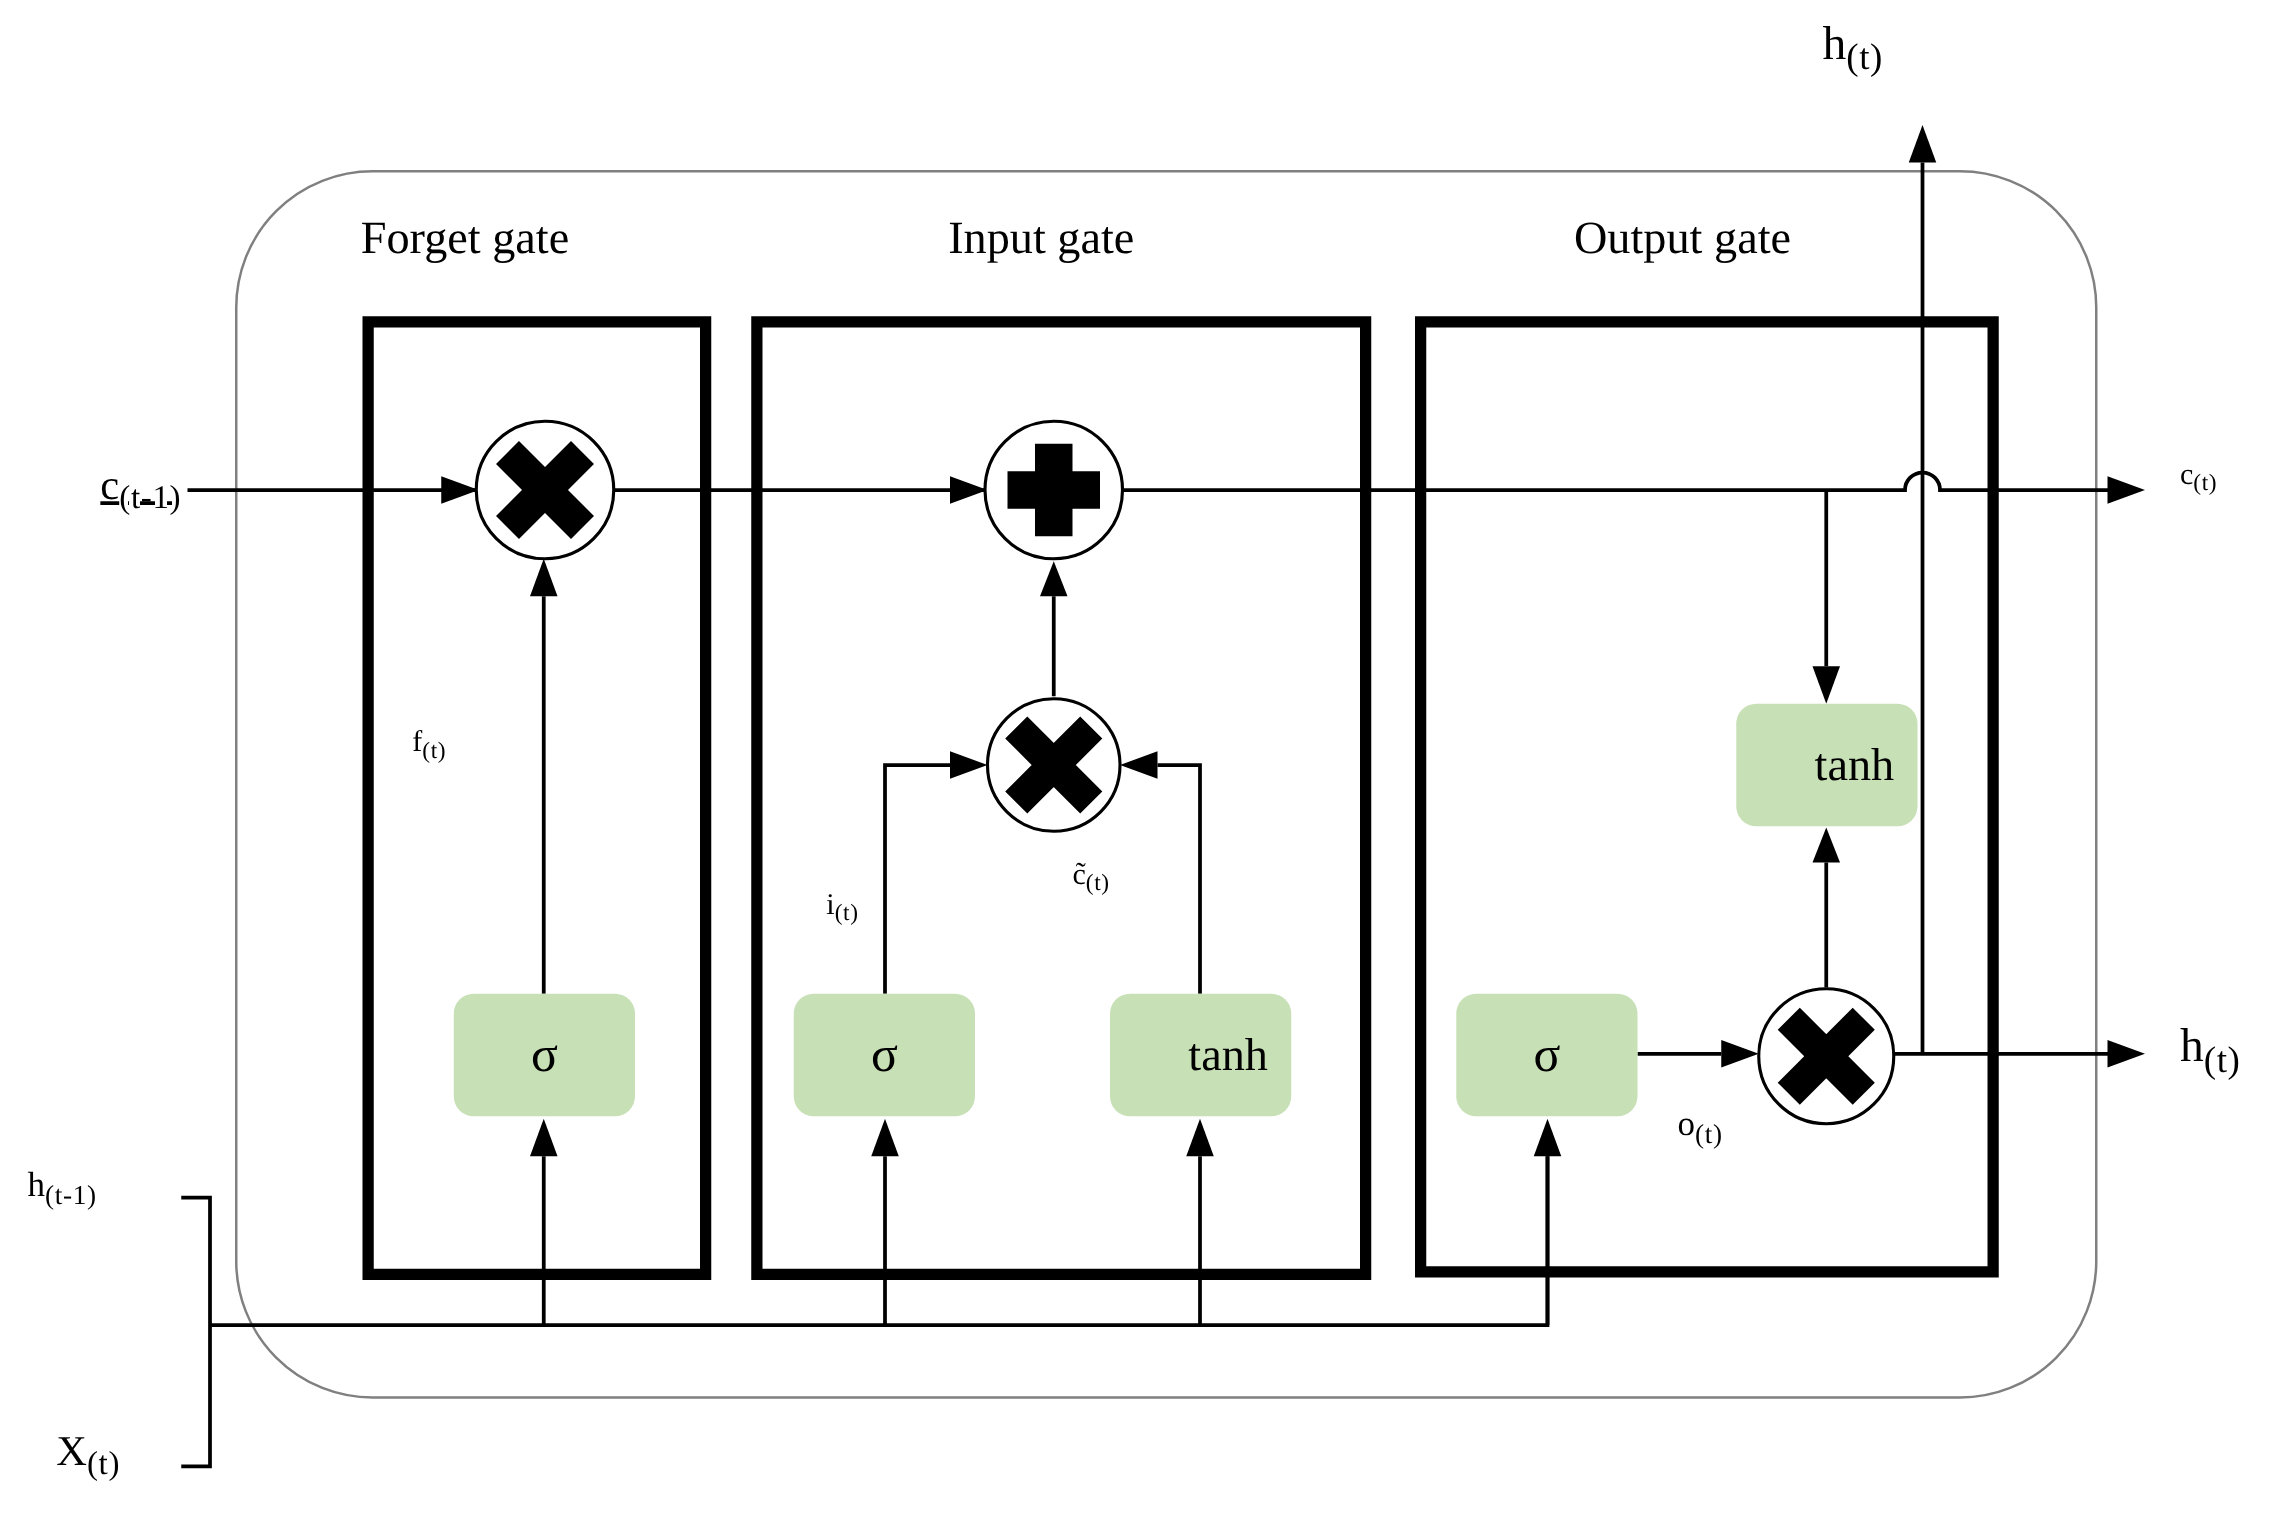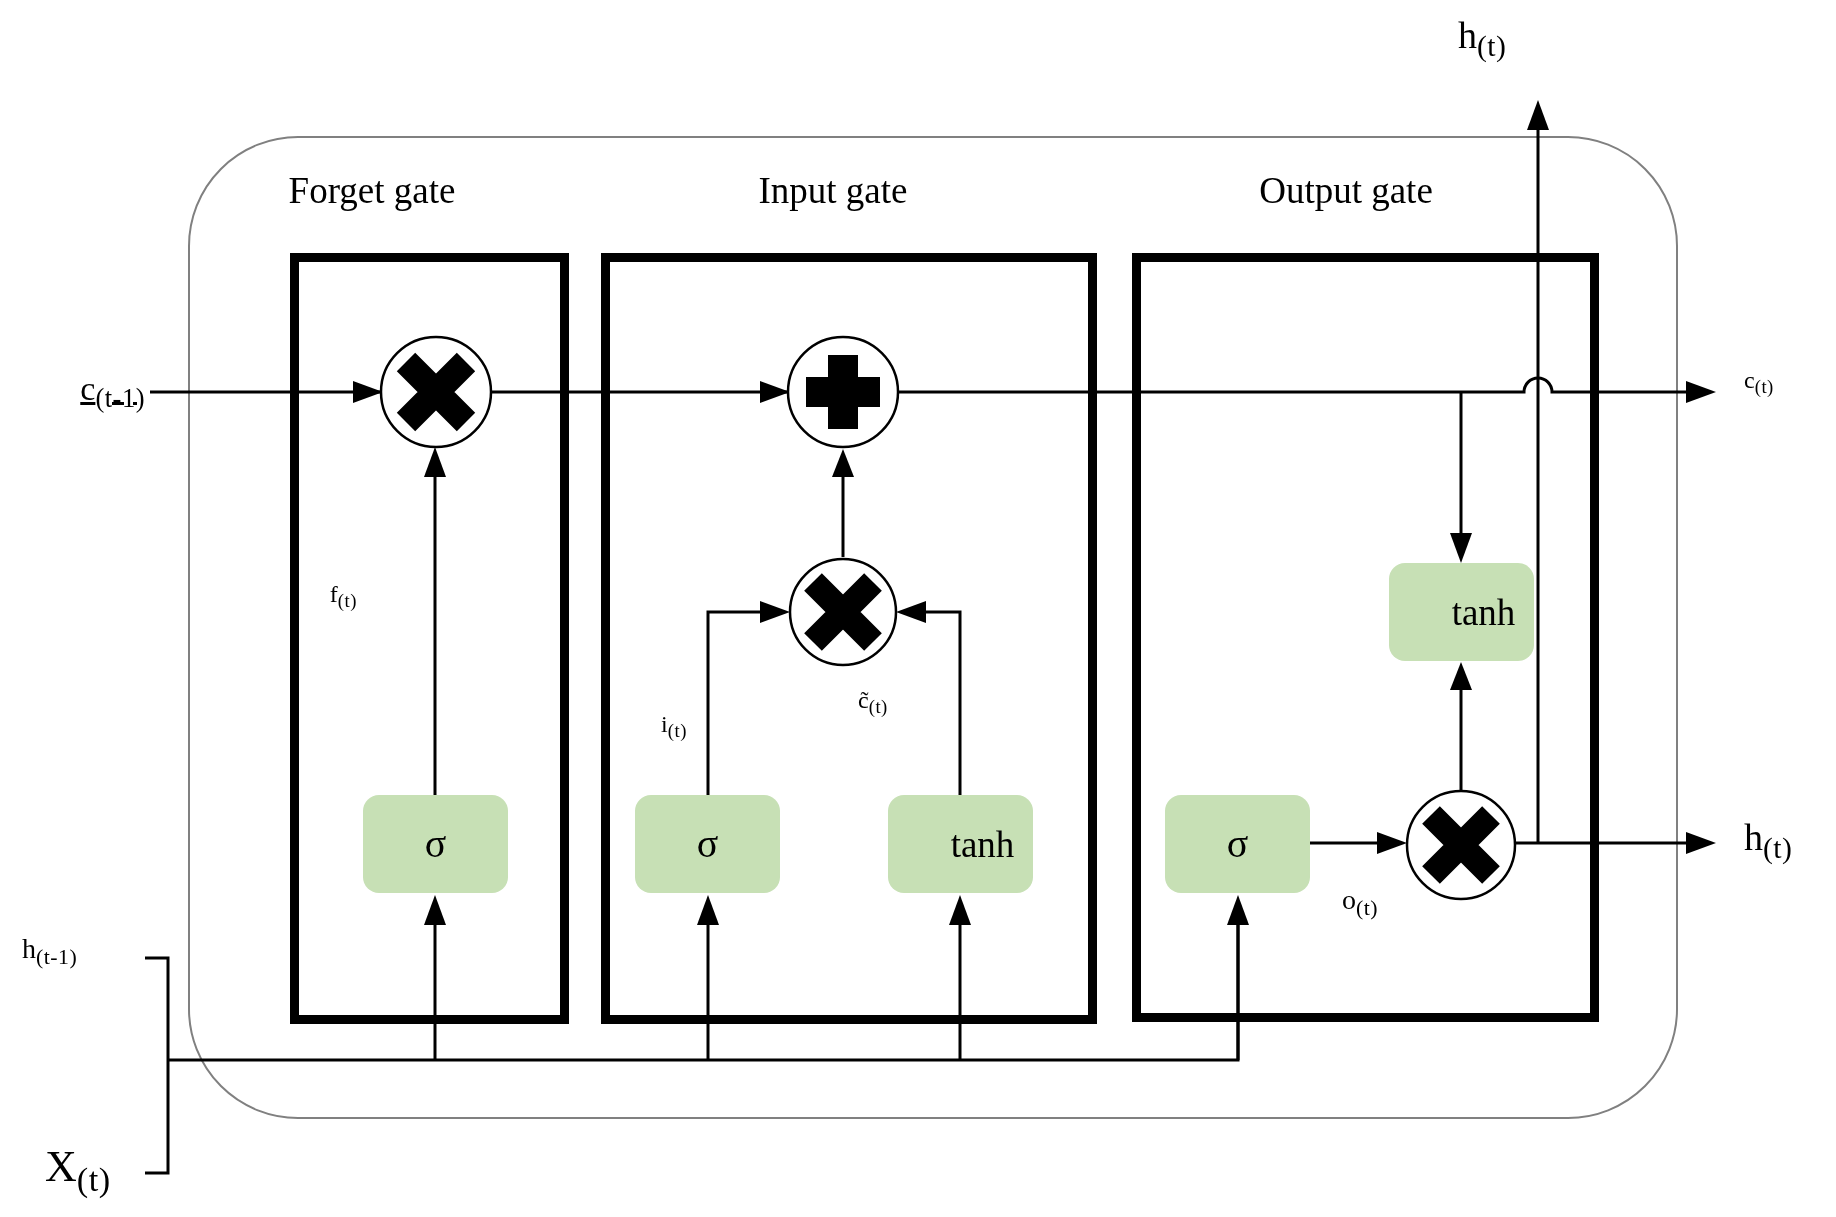--- a/index.html
+++ b/index.html
@@ -155,21 +155,21 @@
   </div>
 
   <div class="sig" style="left:1744px;top:818px;font-size:38px;">
     <span>h</span><span class="sub">(t)</span>
   </div>
 
   <div class="sig" style="left:22px;top:935px;font-size:28px;">
     <span>h</span><span class="sub">(t-1)</span>
   </div>
 
-  <div class="sig" style="left:45px;top:1145px;font-size:44px;">
+  <div class="sig" style="left:45px;top:1145px;font-size:34px;">
     <span>X</span><span class="sub">(t)</span>
   </div>
 
   <div class="sig" style="left:295px;top:582px;width:62px;text-align:right;">
     <span>f</span><span class="sub">(t)</span>
   </div>
 
   <div class="sig" style="left:645px;top:712px;width:58px;text-align:center;">
     <span>i</span><span class="sub">(t)</span>
   </div>

